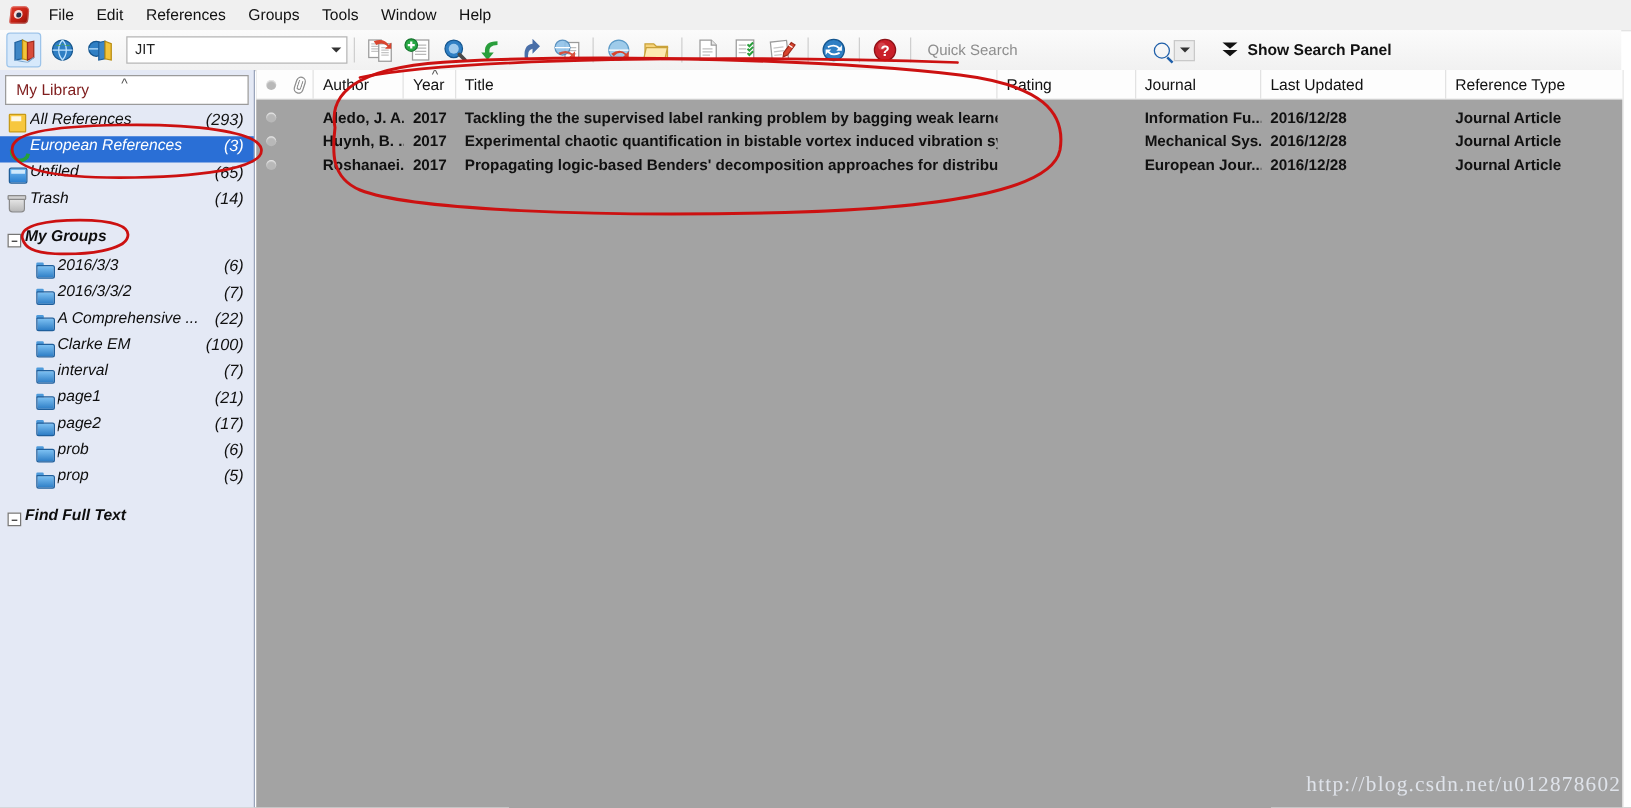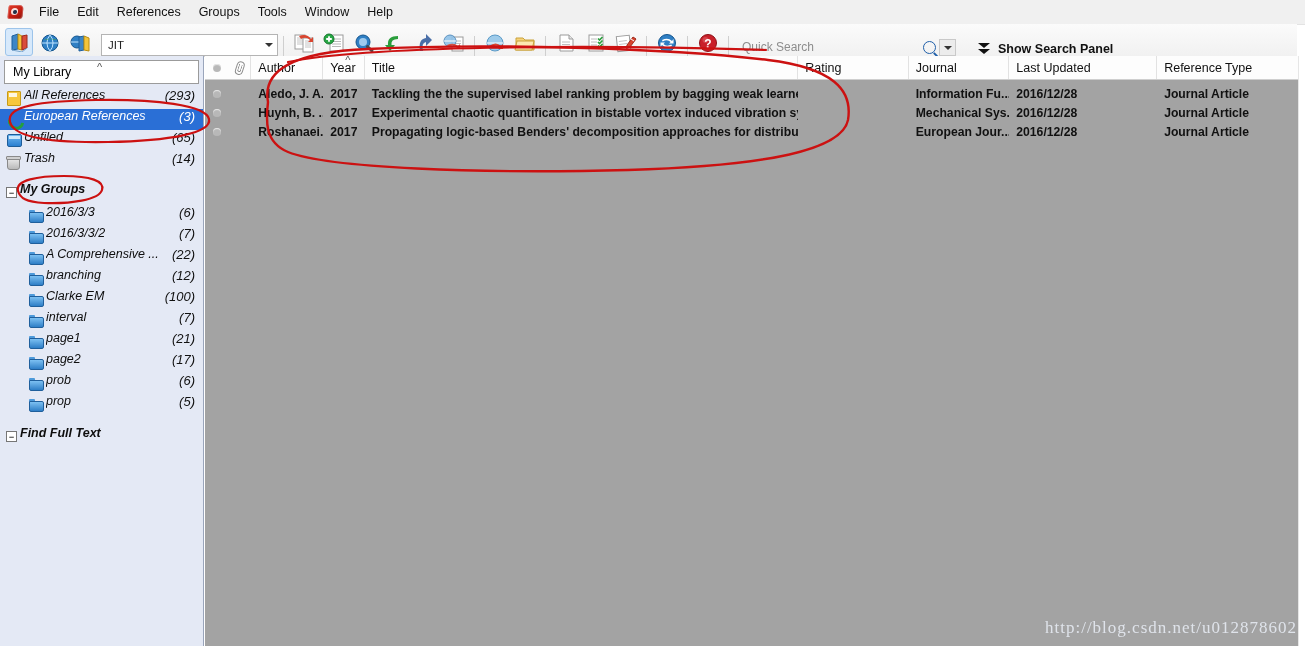--- a/index.html
+++ b/index.html
@@ -38,21 +38,21 @@
   .menuitem{
     padding:3px 9px;font-size:12.5px;color:#111;cursor:default;
     white-space:nowrap;
   }
 
   
   .toolbar{
     position:absolute;left:0;top:24px;width:1297px;height:32px;
     background:linear-gradient(#fbfbfb,#f1f1f1);
     border-bottom:1px solid #d6d6d6;
-    display:flex;align-items:flex-end;
+    display:flex;align-items:center;
   }
   .tbtn{
     width:26px;height:26px;margin:0 2px;
     display:flex;align-items:center;justify-content:center;
     border-radius:3px;position:relative;cursor:default;
   }
   .tbtn:first-child{margin-left:5px;}
   .tbtn.active{background:#d7e9fb;border:1px solid #9dc4ea;}
   .tsep{width:1px;height:20px;background:#cfcfcf;margin:0 5px;}
 
@@ -102,21 +102,21 @@
   .sidebar{
     position:absolute;left:0;top:56px;width:204px;height:590px;
     background:#e4e9f5;border-right:1px solid #9aa5bb;
     box-sizing:border-box;
   }
   .libhead{
     margin:4px 4px 2px 4px;height:22px;background:#fff;
     border:1px solid #9b9b9b;display:flex;align-items:center;
     position:relative;
   }
-  .libhead .t{padding-left:8px;font-size:12.5px;color:#000000;}
+  .libhead .t{padding-left:8px;font-size:12.5px;color:#7f1d1d;}
   .libhead .sortcaret{
     position:absolute;left:92px;top:1px;font-size:11px;color:#555;
     line-height:10px;
   }
   .navlist{padding-top:2px;}
   .navrow{
     height:21px;display:flex;padding:0 8px 0 7px;
     font-size:12.5px;color:#0e0e0e;cursor:default;position:relative;font-style:italic;
   }
   .navrow .ico{width:17px;display:flex;align-items:center;flex:0 0 17px;}
@@ -474,27 +474,20 @@
         <span class="ico">
             <i class="ic-folder"></i>
           </span>
         <span class="lab">A Comprehensive ...</span>
         <span class="cnt">(22)</span>
       </div>
       <div class="navrow indent">
         <span class="ico">
             <i class="ic-folder"></i>
           </span>
-        <span class="lab">branching</span>
-        <span class="cnt">(12)</span>
-      </div>
-      <div class="navrow indent">
-        <span class="ico">
-            <i class="ic-folder"></i>
-          </span>
         <span class="lab">Clarke EM</span>
         <span class="cnt">(100)</span>
       </div>
       <div class="navrow indent">
         <span class="ico">
             <i class="ic-folder"></i>
           </span>
         <span class="lab">interval</span>
         <span class="cnt">(7)</span>
       </div>

